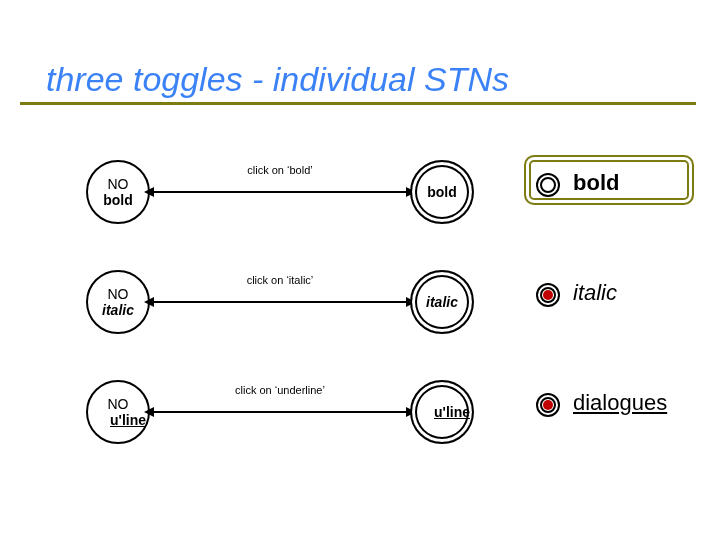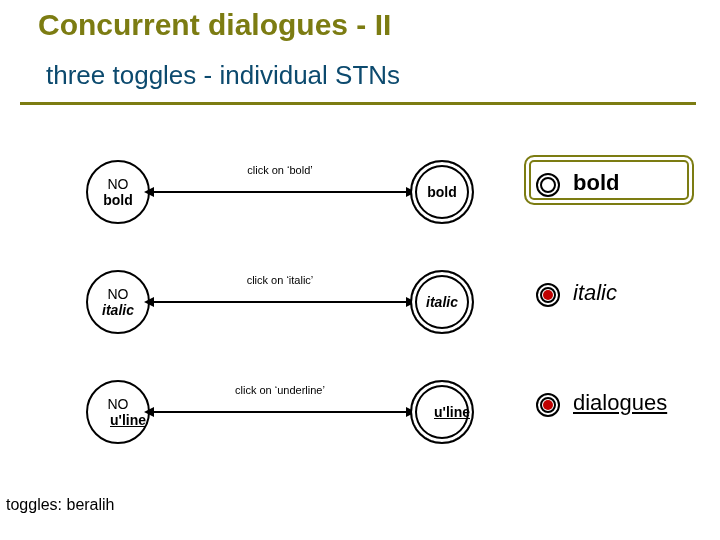--- a/index.html
+++ b/index.html
@@ -21,22 +21,23 @@
     left: 38px;
     top: 8px;
     font-size: 30px;
     font-weight: bold;
     color: #7c7c12;
   }
   .subtitle {
     position: absolute;
     left: 46px;
     top: 60px;
-    font-size: 26px;
-    color: #0c4a6e;
+    font-size: 34px;
+    color: #3b82f6;
+    font-style: italic;
   }
   .hr {
     position: absolute;
     left: 20px;
     top: 102px;
     width: 676px;
     height: 3px;
     background: #7c7c12;
   }
   .rows {
@@ -160,21 +161,20 @@
     position: absolute;
     left: 6px;
     top: 496px;
     font-size: 16px;
   }
 </style>
 </head>
 <body>
 
 <div class="slide">
-  <div class="title">Concurrent dialogues - II</div>
   <div class="subtitle">three toggles - individual STNs</div>
   <div class="hr"></div>
 
   <div class="group-box"></div>
 
   <div class="rows">
 
     <div class="row">
       <div class="state left">
         <span class="l1">NO</span>
@@ -227,14 +227,13 @@
       </div>
       <div class="radio">
         <span class="mid"></span>
         <span class="dot"></span>
       </div>
       <div class="opt-label uline">dialogues</div>
     </div>
 
   </div>
 
-  <div class="footnote">toggles: beralih</div>
 </div>
 
 </body></html>

